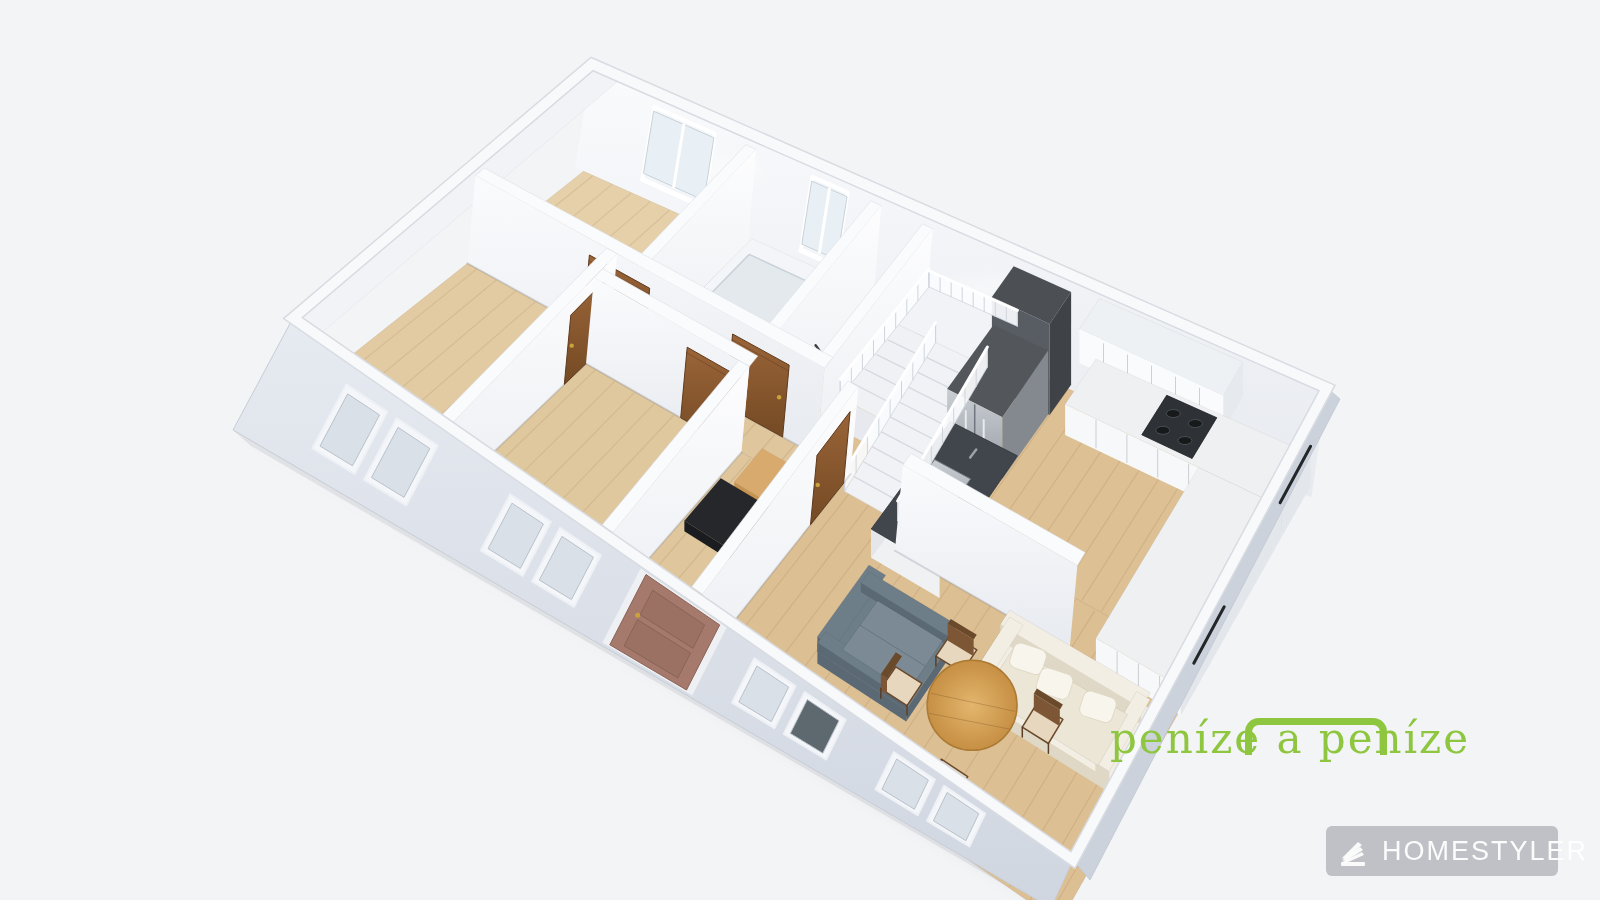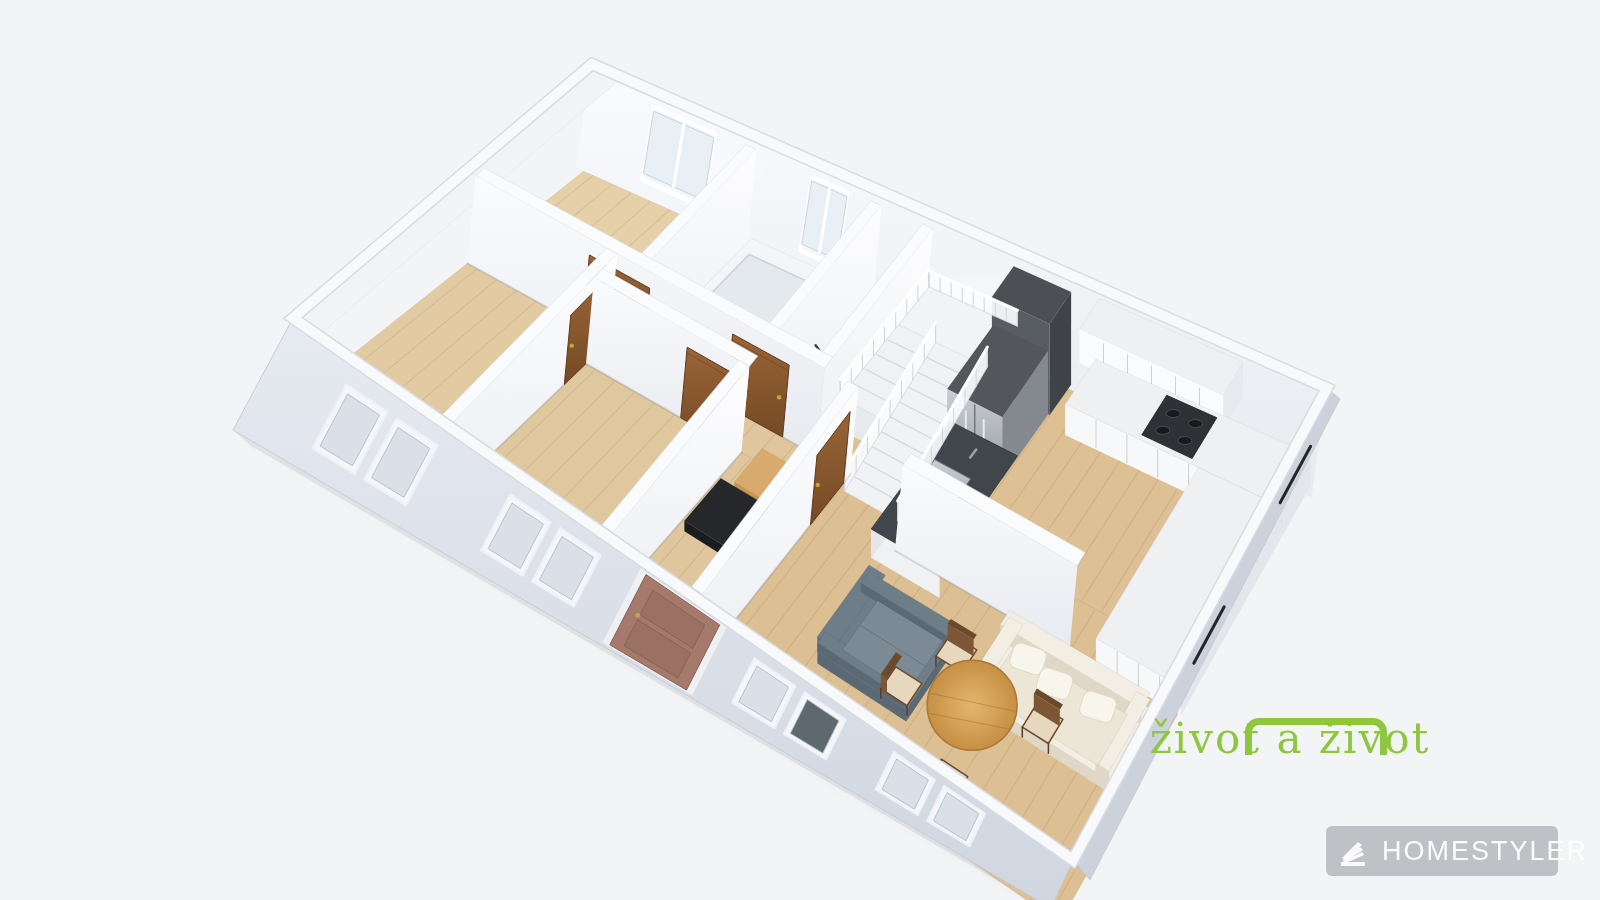--- a/index.html
+++ b/index.html
@@ -519,21 +519,21 @@
         <line x1="1224.2" y1="606.7" x2="1193.8" y2="663.3" stroke="#24272a" stroke-width="3" stroke-linecap="round"></line>
       </g>
       <g>
         <polygon points="592.0,64.0 1327.0,388.0 1073.0,860.0 293.0,318.0" fill="none" stroke="#d8dce2" stroke-width="13" stroke-linejoin="miter"></polygon>
         <polygon points="592.0,64.0 1327.0,388.0 1073.0,860.0 293.0,318.0" fill="none" stroke="#f8f9fb" stroke-width="10" stroke-linejoin="miter"></polygon>
       </g>
     </svg>
 
   <div id="logo">
     <div id="logo-bracket" style="border-color: rgb(142, 198, 63);"></div>
-    <div id="logo-tagline" style="color: rgb(142, 198, 63);">život a život</div>
+    <div id="logo-tagline" style="color: rgb(142, 198, 63);">peníze a peníze</div>
   </div>
 
   <div id="watermark" style="background: rgba(148, 152, 158, 0.55);">
     <svg id="wm-glyph" width="38" height="38" viewBox="0 0 38 38">
       <g fill="rgba(255,255,255,0.92)">
         <polygon points="6,26 22,10 26,13 10,27"></polygon>
         <polygon points="6,28 24,15 27,18 10,29"></polygon>
         <polygon points="6,30 26,20 28,23 10,31"></polygon>
         <rect x="5" y="30" width="24" height="4" rx="1"></rect>
       </g>

